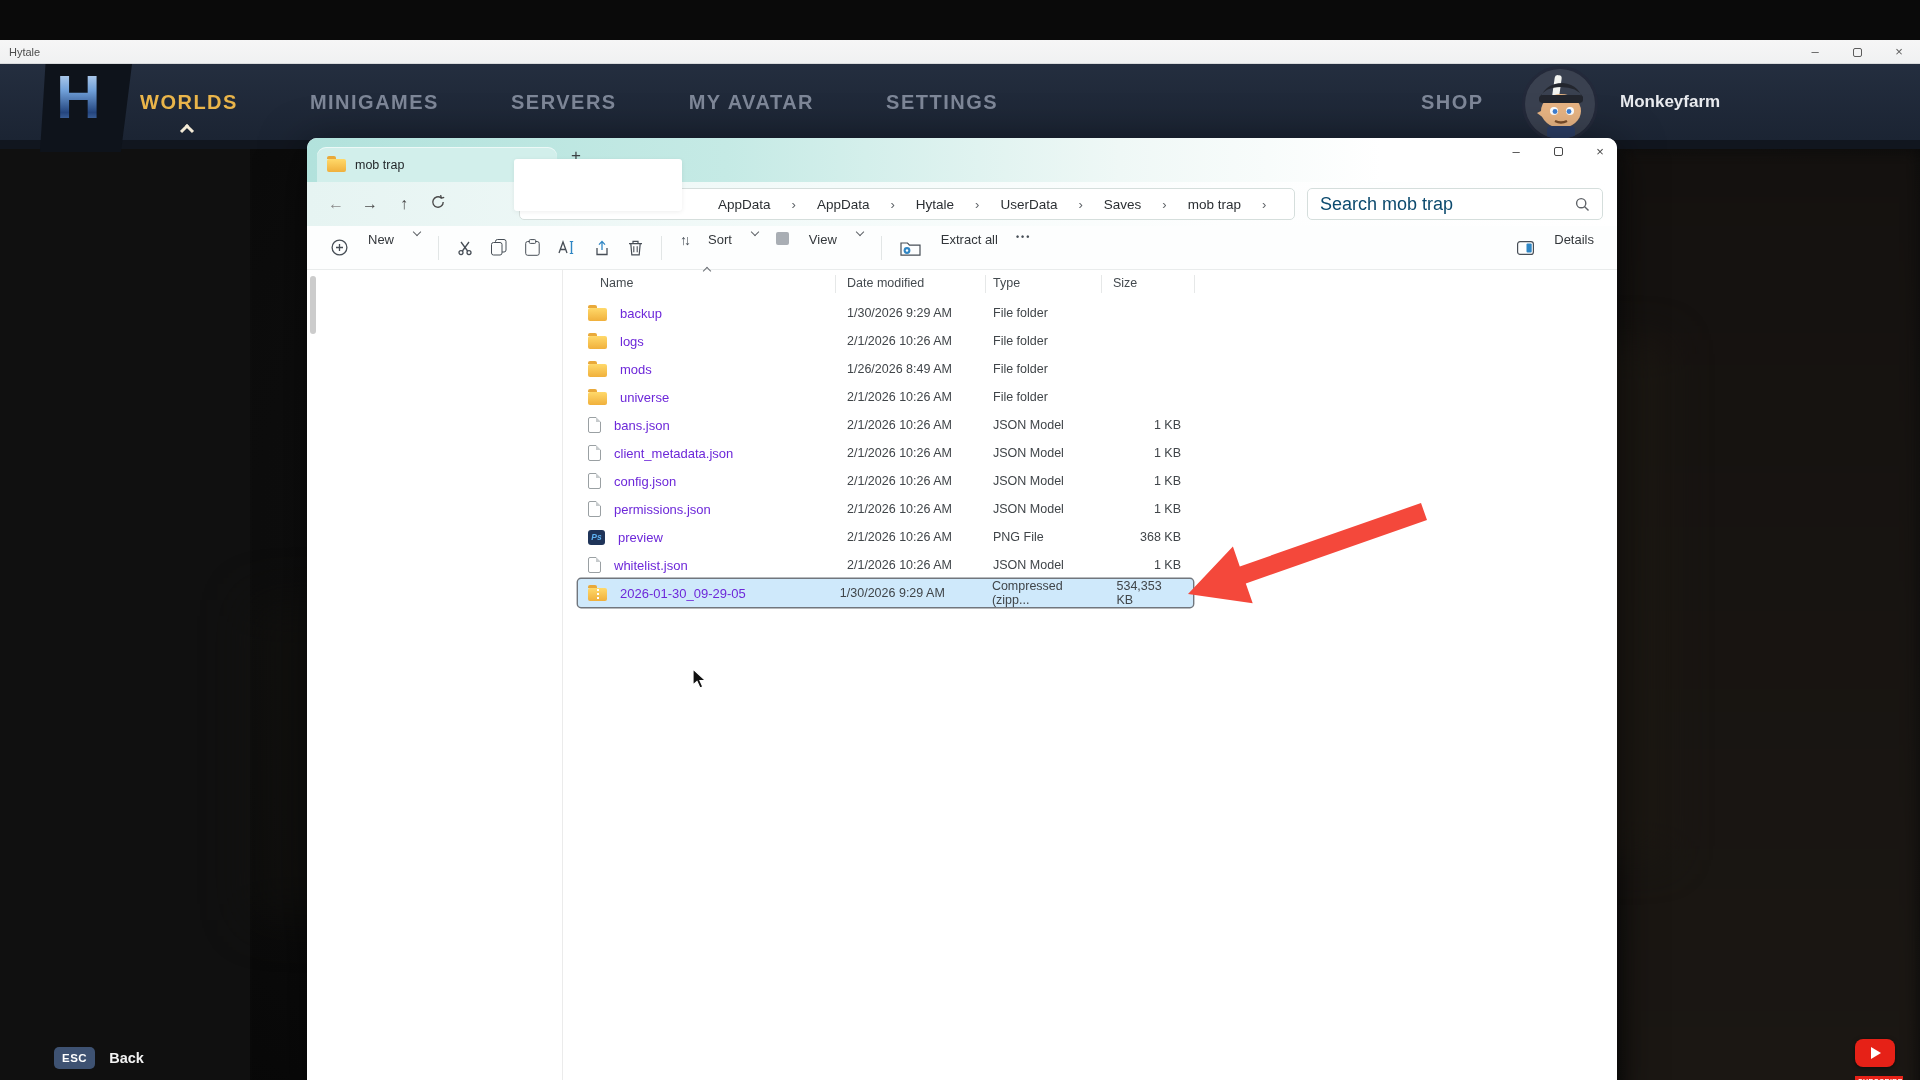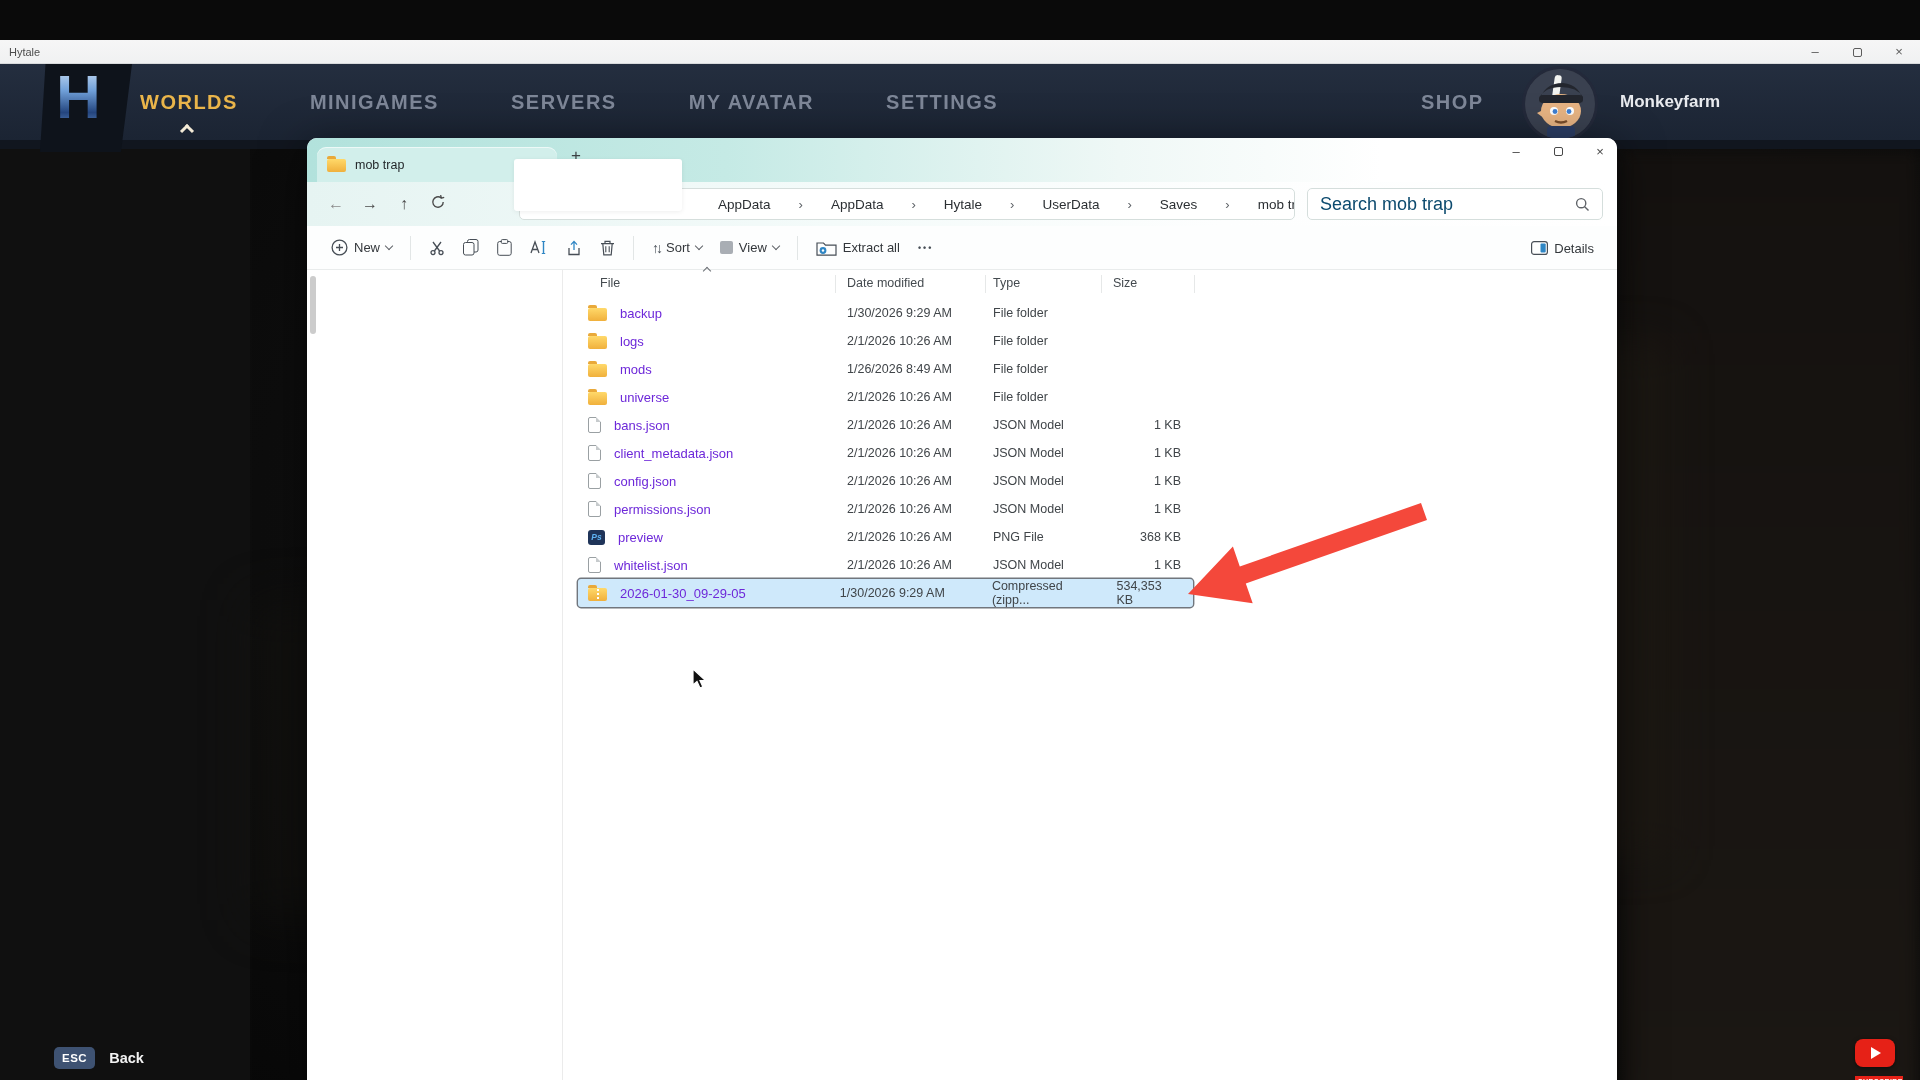--- a/index.html
+++ b/index.html
@@ -63,30 +63,30 @@
   .win-btn { font-size:13px; color:#474747; width:18px; text-align:center; }
   .win-max-box { display:inline-block; width:9px; height:9px; border:1.2px solid #474747; border-radius:2px; }
 
   .addr-row { position:absolute; left:0; top:44px; width:1310px; height:44px;
     background:linear-gradient(90deg,#e6f4f2 0%, #f4fbfa 40%, #fdfefe 70%, #ffffff 100%);
     display:flex; align-items:center; }
   .nav-arrow { width:34px; text-align:center; font-size:16px; color:#4a4a4a; }
   .nav-arrow.back { margin-left:12px; color:#8a8a8a; }
   .addr-field { position:absolute; left:212px; top:6px; width:776px; height:32px; background:#fff;
     border:1px solid #d5dedc; border-radius:5px; display:flex; align-items:center; padding-left:192px; }
-  #breadcrumb { display:flex; align-items:center; gap:15px; white-space:nowrap; overflow:hidden; }
+  #breadcrumb { display:flex; align-items:center; gap:8px; white-space:nowrap; overflow:hidden; }
   .crumb { font-size:13.5px; color:#2b2f33; padding:0 6px; }
   .crumb-sep { font-size:13px; color:#5f6368; padding:0 7px; }
   .search-field { position:absolute; left:1000px; top:6px; width:296px; height:32px; background:#fff;
     border:1px solid #d5dedc; border-radius:5px; display:flex; align-items:center; padding:0 12px; }
   .search-ph { flex:1; font-size:18px; color:#0c4a6e; }
 
   .toolbar { position:absolute; left:0; top:88px; width:1310px; height:44px; background:#fdfefe;
     border-bottom:1px solid #e9ecec; display:flex; align-items:center; padding-left:15px; }
-  .tb-btn { display:flex; align-items:center; gap:6px; padding:0 9px; height:32px; border-radius:4px;
+  .tb-btn { display:flex; gap:20px; padding:0 9px; height:32px; border-radius:4px;
     font-size:13px; color:#33373b; }
   .tb-icon { display:flex; align-items:center; }
   .tb-sep { width:1px; height:24px; background:#e2e6e6; margin:0 9px; }
   .chev { width:6px; height:6px; border-right:1.3px solid #5f6368; border-bottom:1.3px solid #5f6368;
     transform:rotate(45deg); margin-top:-3px; }
   .sort-glyph { font-size:14px; color:#474e56; letter-spacing:-3px; }
   .view-sq { width:13px; height:13px; background:#a9aeb4; border-radius:2px; }
   .more-dots { font-size:9px; color:#474e56; letter-spacing:2px; font-weight:bold; }
   .tb-details { position:absolute; right:14px; top:6px; }
 
@@ -360,21 +360,21 @@
         <span>Details</span>
       </div>
     </div>
 
     <div class="main-area">
       <div class="navpane">
         <div class="scroll-thumb"></div>
       </div>
       <div class="filearea">
         <div class="col-headers">
-          <span class="col-h h-name">File</span>
+          <span class="col-h h-name">Name</span>
           <i class="hsort"></i>
           <span class="col-h h-date">Date modified</span>
           <span class="col-h h-type">Type</span>
           <span class="col-h h-size">Size</span>
           <span class="col-vline" style="left:271px"></span>
           <span class="col-vline" style="left:421px"></span>
           <span class="col-vline" style="left:537px"></span>
           <span class="col-vline" style="left:630px"></span>
         </div>
         <div id="file-rows">

